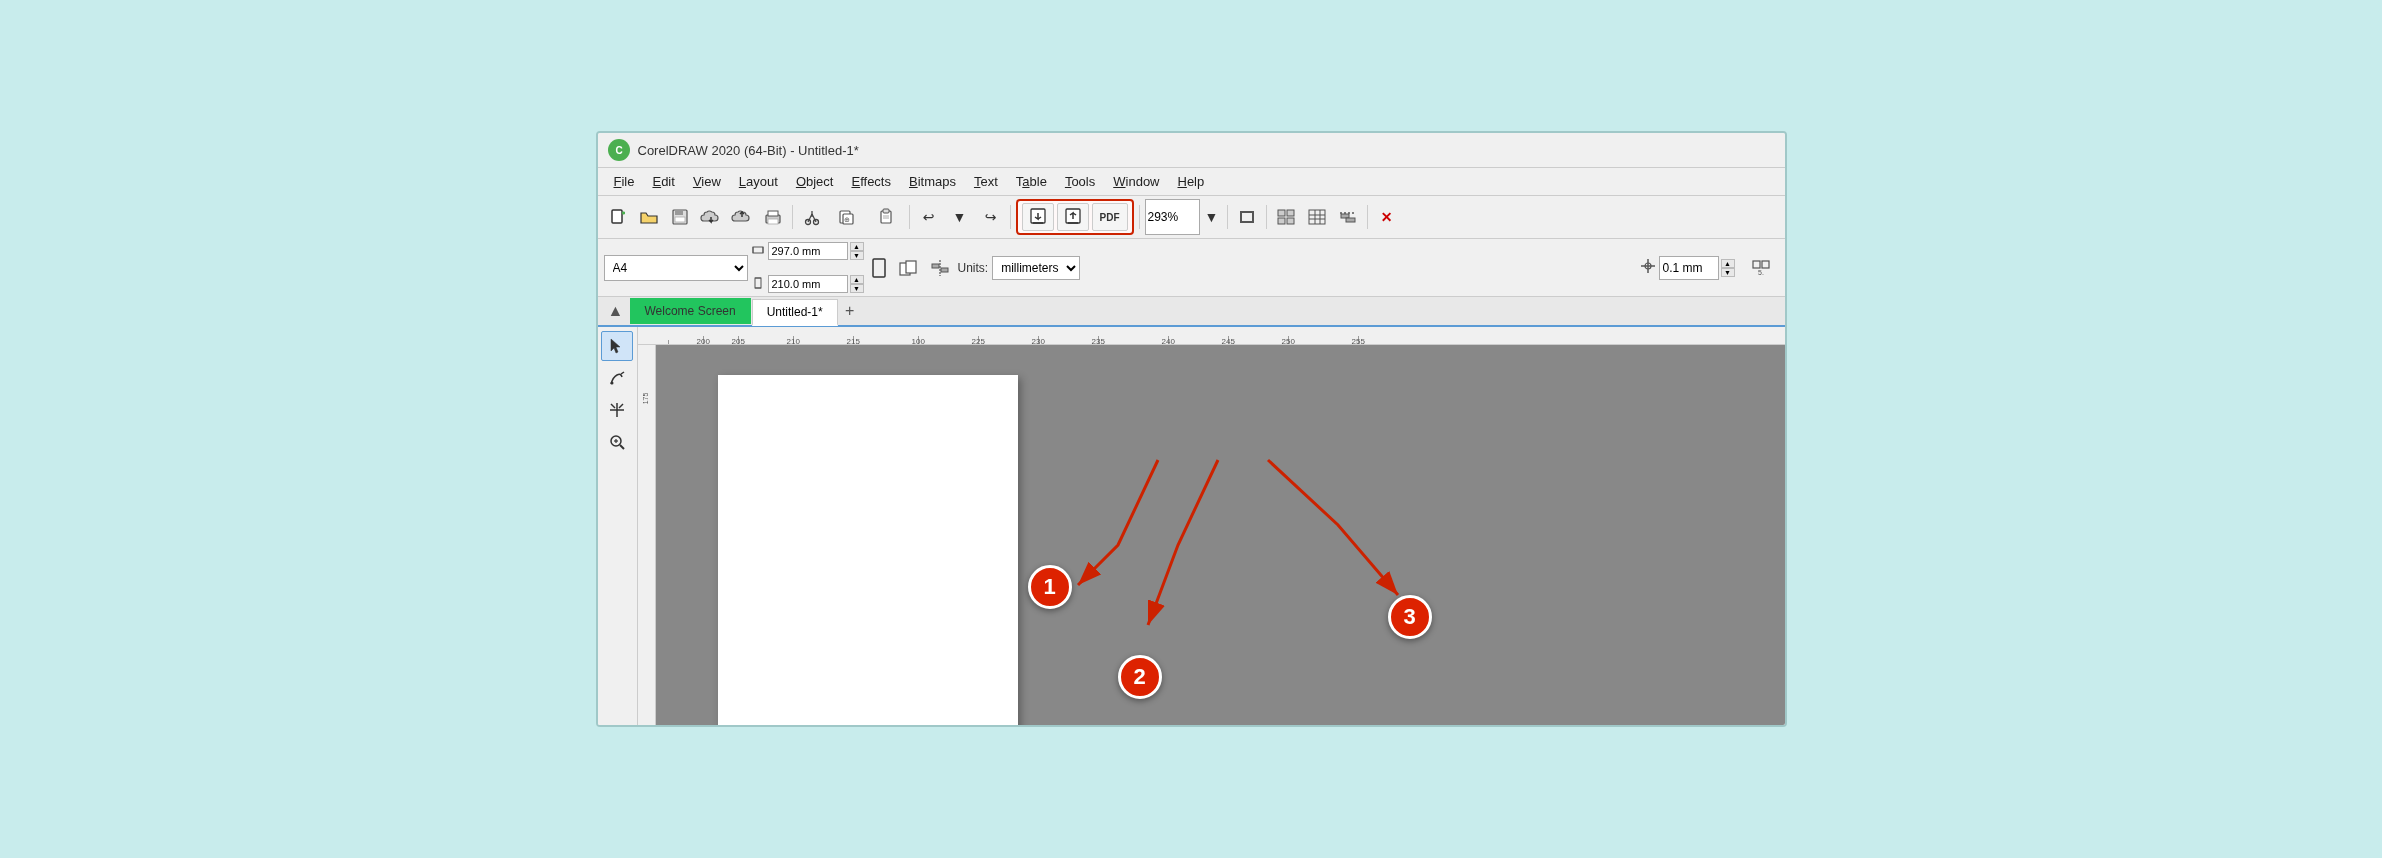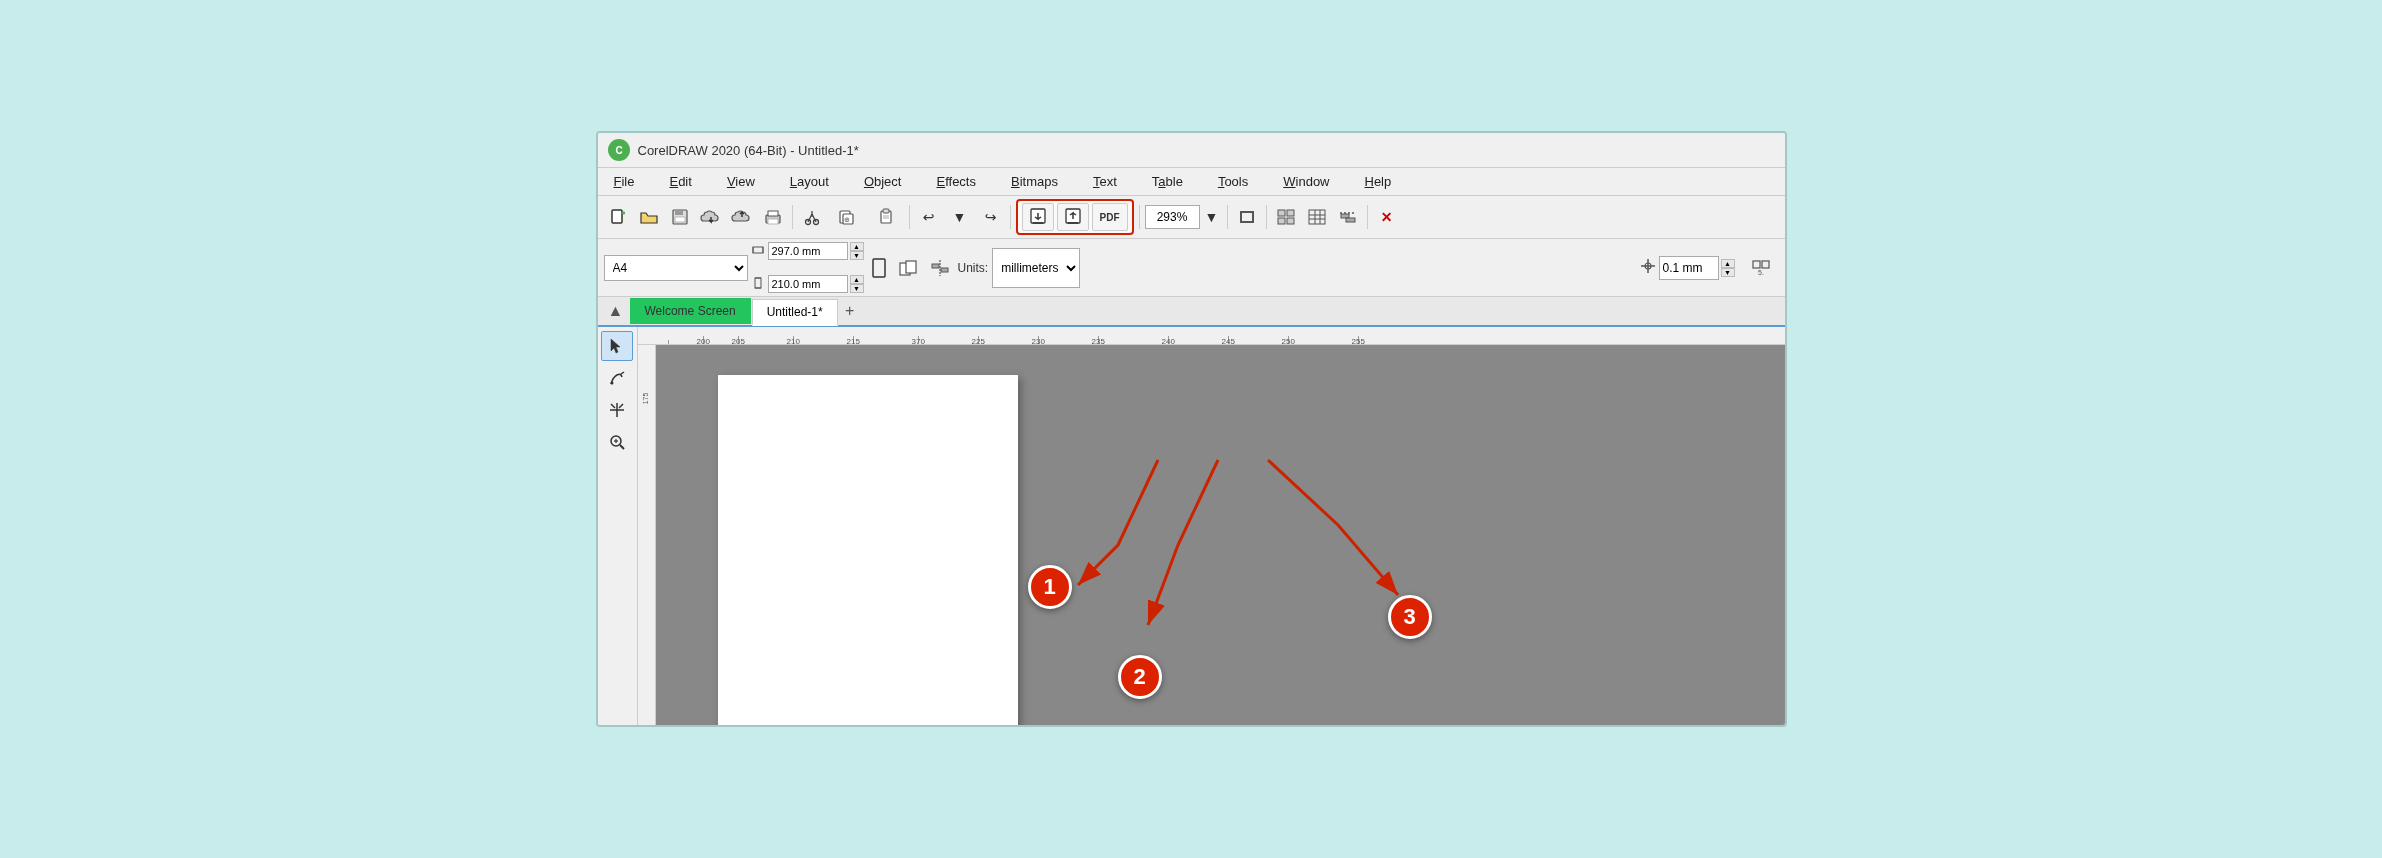--- a/index.html
+++ b/index.html
@@ -60,21 +60,21 @@
       letter-spacing: 2px;
       pointer-events: none;
       z-index: 100;
     }
     
     .menu-bar {
       background: #f0f0f0;
       padding: 3px 8px;
       display: flex;
       align-items: center;
-      gap: 19px;
+      gap: 2px;
       border-bottom: 1px solid #ccc;
     }
     .menu-item {
       padding: 3px 8px;
       cursor: pointer;
       font-size: 13px;
       color: #222;
       border-radius: 2px;
     }
     .menu-item u { text-decoration: underline; }
@@ -131,25 +131,24 @@
       display: flex;
       align-items: center;
       justify-content: center;
       cursor: pointer;
       font-size: 11px;
       font-weight: bold;
       color: #333;
     }
     .zoom-input {
       width: 55px;
-      height: 24px;
+      height: 36px;
       border: 1px solid #aaa;
       background: white;
       font-size: 12px;
-      text-align: center;
       padding: 0 2px;
     }
     
     .toolbar2 {
       background: #f0f0f0;
       padding: 3px 6px;
       display: flex;
       align-items: center;
       gap: 4px;
       border-bottom: 1px solid #ccc;
@@ -212,21 +211,21 @@
       align-items: center;
       justify-content: center;
       cursor: pointer;
       font-size: 12px;
     }
     .units-label {
       font-size: 12px;
       color: #333;
     }
     .units-select {
-      height: 40px;
+      height: 24px;
       border: 1px solid #aaa;
       background: white;
       font-size: 12px;
       padding: 0 4px;
       cursor: pointer;
     }
     .nudge-group {
       display: flex;
       align-items: center;
       gap: 2px;
@@ -731,21 +730,21 @@
           </div>
           <div class="ruler-mark" style="left:155px">
             <span class="ruler-label" style="left:-6px">210</span>
             <div class="tick major"></div>
           </div>
           <div class="ruler-mark" style="left:215px">
             <span class="ruler-label" style="left:-6px">215</span>
             <div class="tick major"></div>
           </div>
           <div class="ruler-mark" style="left:280px">
-            <span class="ruler-label" style="left:-6px">370</span>
+            <span class="ruler-label" style="left:-6px">100</span>
             <div class="tick major"></div>
           </div>
           <div class="ruler-mark" style="left:340px">
             <span class="ruler-label" style="left:-6px">225</span>
             <div class="tick major"></div>
           </div>
           <div class="ruler-mark" style="left:400px">
             <span class="ruler-label" style="left:-6px">230</span>
             <div class="tick major"></div>
           </div>

